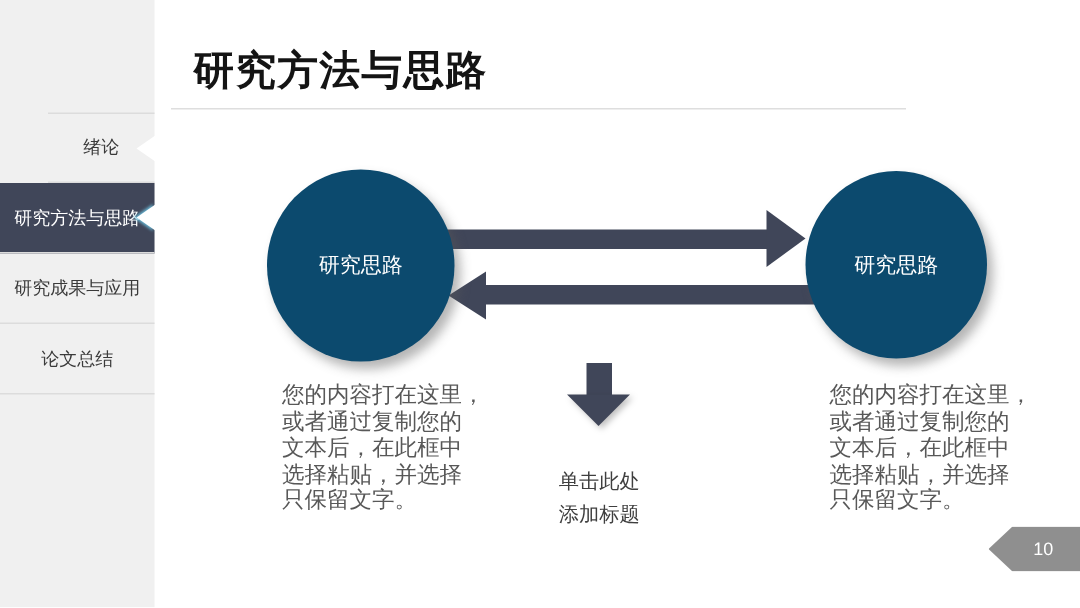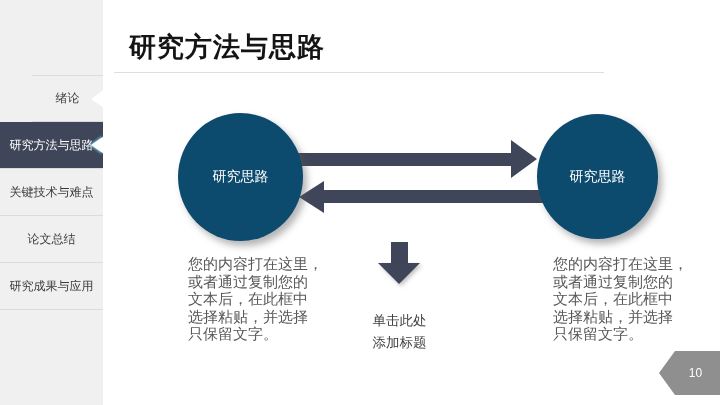--- a/index.html
+++ b/index.html
@@ -164,21 +164,21 @@
     line-height: 22px;
     color: #3f3f3f;
     white-space: pre-line;
     margin-top: 13px;
   }
 
   
   .page-badge {
     position: absolute;
     right: 0; top: 351px;
-    width: 61px; height: 44px;
+    width: 61px; height: 30px;
     background: #8f8f8f;
     clip-path: polygon(0 50%, 16px 0, 100% 0, 100% 100%, 16px 100%);
     display: flex;
     align-items: center;
     justify-content: center;
     padding-left: 12px;
     color: #ffffff;
     font-size: 12px;
   }
 </style>
@@ -191,27 +191,24 @@
     <nav class="nav">
       <div class="nav-item">
         <span>绪论</span>
         <span class="notch"></span>
       </div>
       <div class="nav-item selected">
         <span>研究方法与思路</span>
         <span class="notch"></span>
       </div>
       <div class="nav-item">
-        <span>关键技术与难点</span>
+        <span>研究成果与应用</span>
       </div>
       <div class="nav-item">
         <span>论文总结</span>
-      </div>
-      <div class="nav-item">
-        <span>研究成果与应用</span>
       </div>
     </nav>
   </aside>
 
   <h1 class="title">研究方法与思路</h1>
   <div class="title-rule"></div>
 
   <div class="circle circle-left">
     <span>研究思路</span>
   </div>

